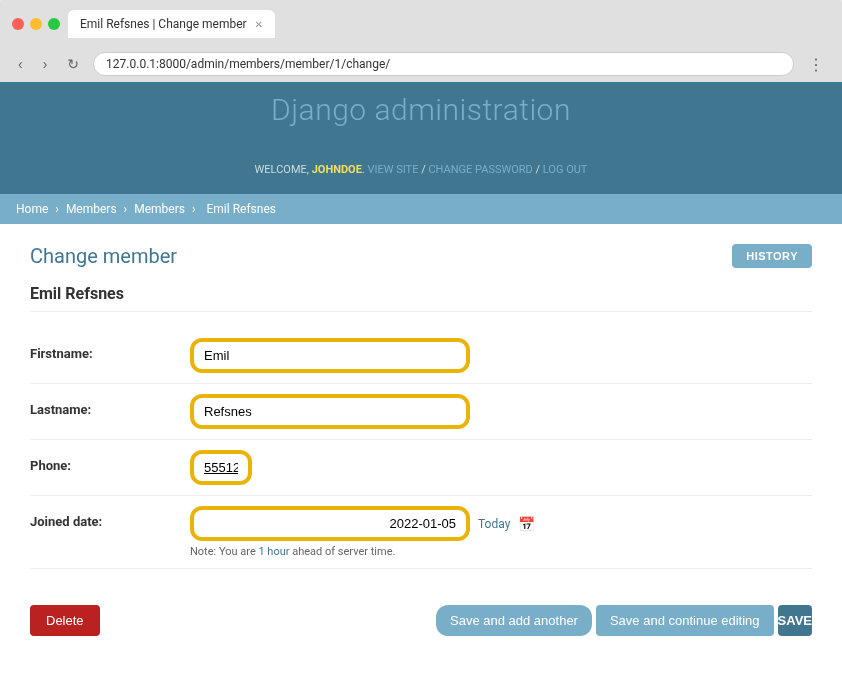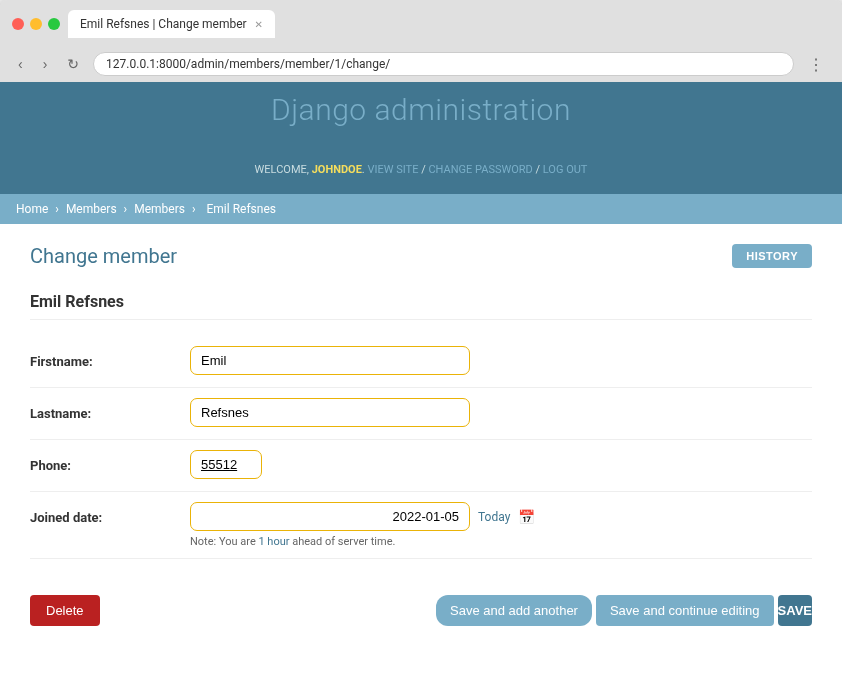--- a/index.html
+++ b/index.html
@@ -26,29 +26,29 @@
     .admin-user-bar { text-align: center; padding: 4px 0 8px; font-size: 11px; color: #c8dce0; margin-top: 32px; }
     .admin-user-bar a { color: #79aec8; text-decoration: none; }
     .admin-user-bar strong { color: #f5dd5d; }
 
     .breadcrumb-bar { background: #79aec8; padding: 8px 16px; font-size: 12px; color: #fff; }
     .breadcrumb-bar a { color: #fff; text-decoration: none; }
     .breadcrumb-bar span { margin: 0 4px; }
 
     .content-area { background: white; min-height: 500px; padding: 20px 30px; }
 
-    .page-title { color: #417690; font-size: 20px; font-weight: 400; margin-bottom: 24px; }
+    .page-title { color: #417690; font-size: 20px; font-weight: 400; margin-bottom: 16px; }
     .history-btn { float: right; background: #79aec8; color: white; border: none; border-radius: 4px; padding: 6px 14px; font-size: 11px; font-weight: bold; letter-spacing: 0.5px; cursor: pointer; }
 
     .object-name { font-size: 16px; font-weight: bold; color: #333; margin-bottom: 16px; border-bottom: 1px solid #eee; padding-bottom: 8px; }
     .form-row { border-bottom: 1px solid #eee; padding: 10px 0; display: flex; align-items: flex-start; }
     .form-row + .form-row { }
     .field-label { width: 160px; font-weight: bold; color: #333; padding: 8px 0; padding-right: 20px; flex-shrink: 0; }
     .field-input { flex: 1; }
-    .field-input input[type="text"] { border: 1px solid #eab308; border-radius: 7px; padding: 6px 10px; font-size: 13px; width: 280px; }
+    .field-input input[type="text"] { border: 4px solid #eab308; border-radius: 12px; padding: 6px 10px; font-size: 13px; width: 280px; }
     .date-row { display: flex; align-items: center; gap: 8px; }
     .date-input { border: 1px solid #ccc; border-radius: 4px; padding: 6px 10px; font-size: 13px; width: 100px; text-align: right; }
     .today-link { color: #417690; text-decoration: none; font-size: 12px; }
     .cal-icon { font-size: 14px; }
     .note-text { font-size: 11px; color: #666; margin-top: 4px; }
     .note-text a { color: #417690; text-decoration: none; }
 
     .form-section { margin-top: 8px; }
 
     .action-bar { display: flex; justify-content: space-between; align-items: center; margin-top: 24px; padding-top: 12px; }
@@ -123,21 +123,21 @@
       <div class="form-row">
         <div class="field-label">Lastname:</div>
         <div class="field-input">
           <input type="text" value="Refsnes" style="">
         </div>
       </div>
 
       <div class="form-row">
         <div class="field-label">Phone:</div>
         <div class="field-input">
-          <input type="text" style="width: 72px; text-decoration: underline;" value="55512">
+          <input type="text" style="width: 62px; text-decoration: underline;" value="55512">
         </div>
       </div>
 
       <div class="form-row">
         <div class="field-label">Joined date:</div>
         <div class="field-input">
           <div class="date-row">
             <input type="text" class="date-input" value="2022-01-05" style="">
             <a href="#" class="today-link">Today</a>
             <span class="cal-icon">📅</span>

